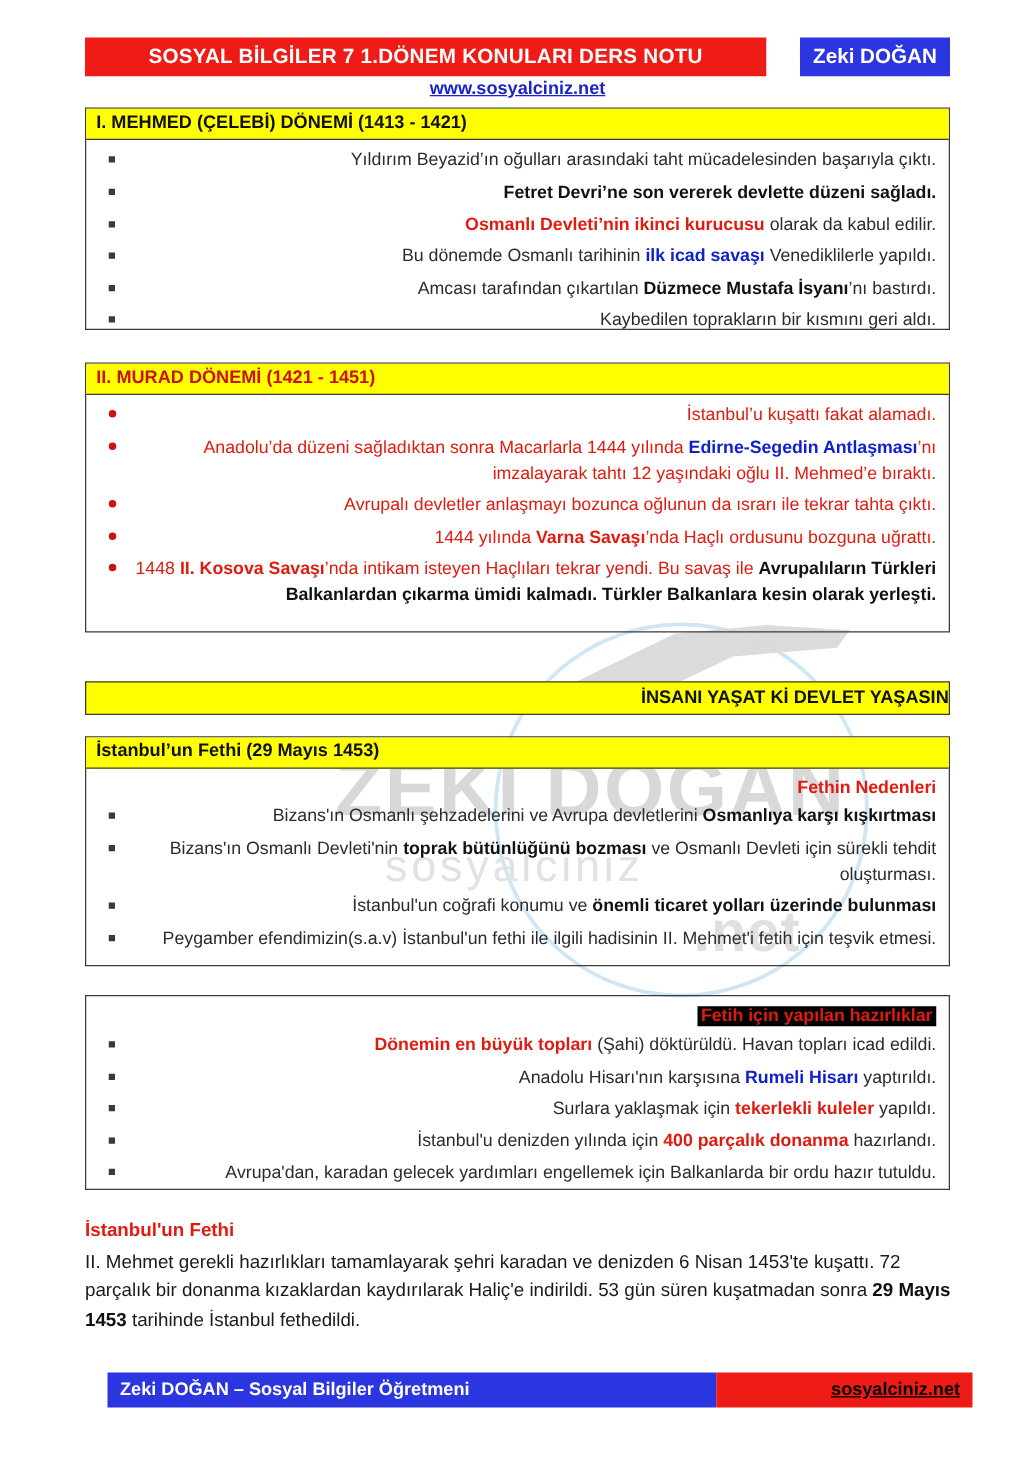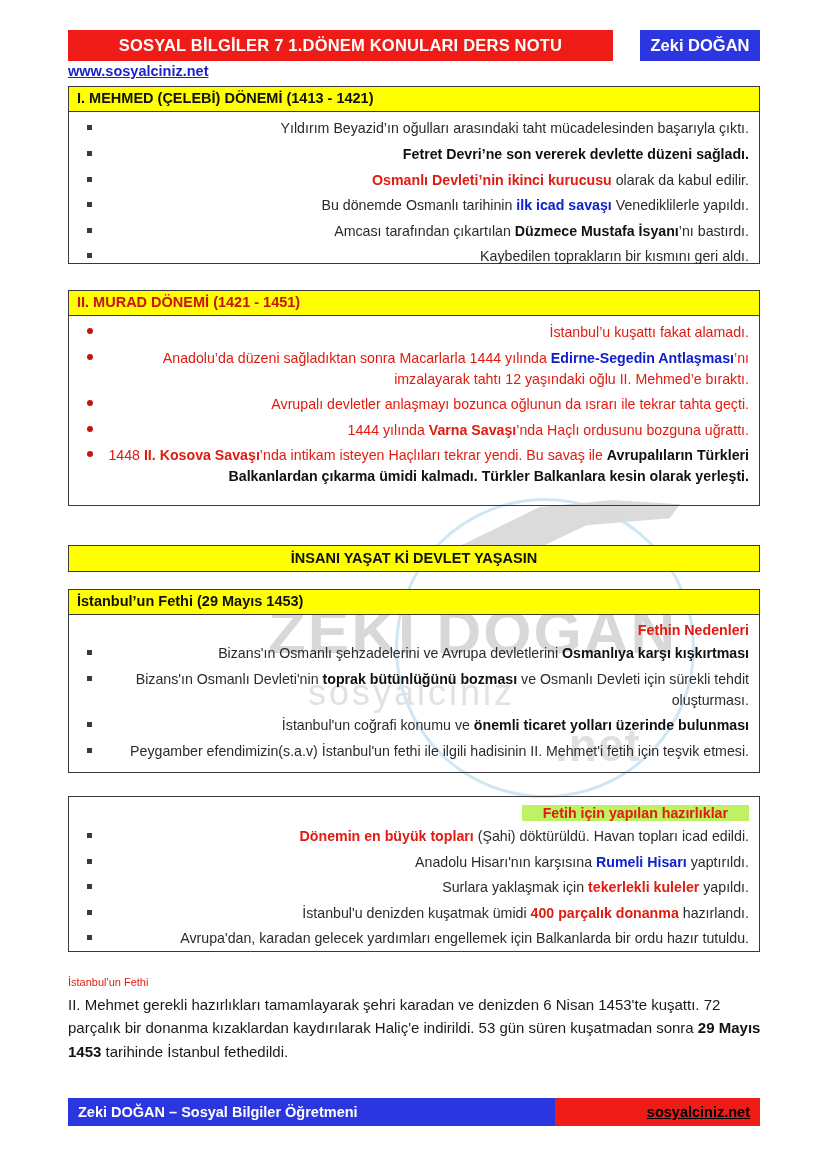--- a/index.html
+++ b/index.html
@@ -118,20 +118,21 @@
     display: flex;
     align-items: center;
     justify-content: center;
   }
 
   .site-link {
     position: absolute;
     left: 68px;
     top: 63px;
     width: 692px;
+    text-align: center;
     font-size: 14.5px;
     font-weight: bold;
     color: #1a24c8;
     text-decoration: underline;
   }
 
   
   .box {
     position: absolute;
     left: 68px;
@@ -159,21 +160,21 @@
   }
 
   
   .banner {
     position: absolute;
     left: 68px;
     width: 692px;
     background: #ffff00;
     border: 1.3px solid #3a3a3a;
     box-sizing: border-box;
-    text-align: center;
+    text-align: right;
     font-size: 14.5px;
     font-weight: bold;
     color: #111111;
     padding: 4px 0 5px 0;
   }
 
   
   ul.items {
     list-style: none;
     margin: 0;
@@ -217,45 +218,45 @@
 
   .li-red { color: #e01b10; }
 
   .sub-head {
     font-size: 14.2px;
     font-weight: bold;
     color: #e01b10;
     margin: 0 0 5px 0;
     display: inline-block;
   }
-  .sub-head.hl { background: #bef264; padding: 0 21px; }
+  .sub-head.hl { background: #000000; padding: 0 3px; }
 
   
   .closing {
     position: absolute;
     left: 68px;
     width: 700px;
   }
   .closing-title {
-    font-size: 11px;
-    font-weight: normal;
+    font-size: 15px;
+    font-weight: bold;
     color: #e01b10;
     margin: 0 0 5px 0;
   }
   .closing-text {
     font-size: 15px;
     line-height: 1.55;
     color: #1a1a1a;
     margin: 0;
   }
 
   
   .footer {
     position: absolute;
-    left: 68px;
+    left: 86px;
     top: 1098px;
     width: 692px;
     height: 28px;
     display: flex;
     align-items: stretch;
   }
   .footer-left {
     flex: 0 0 487px;
     background: #2b36e0;
     color: #ffffff;
@@ -332,21 +333,21 @@
       <div class="box-head head-red">II. MURAD DÖNEMİ (1421 - 1451)</div>
       <div class="box-body">
         <ul class="items rd">
           <li class="li-red">
             <span>İstanbul’u kuşattı fakat alamadı.</span>
           </li>
           <li class="li-red">
             <span>Anadolu’da düzeni sağladıktan sonra Macarlarla 1444 yılında </span><span class="t-blue">Edirne-Segedin Antlaşması</span><span>’nı imzalayarak tahtı 12 yaşındaki oğlu II. Mehmed’e bıraktı.</span>
           </li>
           <li class="li-red">
-            <span>Avrupalı devletler anlaşmayı bozunca oğlunun da ısrarı ile tekrar tahta geçti.</span>
+            <span>Avrupalı devletler anlaşmayı bozunca oğlunun da ısrarı ile tekrar tahta çıktı.</span>
           </li>
           <li class="li-red">
             <span>1444 yılında </span><span class="t-red">Varna Savaşı</span><span>’nda Haçlı ordusunu bozguna uğrattı.</span>
           </li>
           <li class="li-red">
             <span>1448 </span><span class="t-red">II. Kosova Savaşı</span><span>’nda intikam isteyen Haçlıları tekrar yendi. Bu savaş ile </span><span class="t-bold">Avrupalıların Türkleri Balkanlardan çıkarma ümidi kalmadı. Türkler Balkanlara kesin olarak yerleşti.</span>
           </li>
         </ul>
       </div>
     </div>
@@ -381,21 +382,21 @@
           <li>
             <span class="t-red">Dönemin en büyük topları</span><span class="t-dark"> (Şahi) döktürüldü. Havan topları icad edildi.</span>
           </li>
           <li>
             <span class="t-dark">Anadolu Hisarı'nın karşısına </span><span class="t-blue">Rumeli Hisarı</span><span class="t-dark"> yaptırıldı.</span>
           </li>
           <li>
             <span class="t-dark">Surlara yaklaşmak için </span><span class="t-red">tekerlekli kuleler</span><span class="t-dark"> yapıldı.</span>
           </li>
           <li>
-            <span class="t-dark">İstanbul'u denizden kuşatmak ümidi </span><span class="t-red">400 parçalık donanma</span><span class="t-dark"> hazırlandı.</span>
+            <span class="t-dark">İstanbul'u denizden yılında için </span><span class="t-red">400 parçalık donanma</span><span class="t-dark"> hazırlandı.</span>
           </li>
           <li>
             <span class="t-dark">Avrupa'dan, karadan gelecek yardımları engellemek için Balkanlarda bir ordu hazır tutuldu.</span>
           </li>
         </ul>
       </div>
     </div>
 
     <div class="closing" style="top:976px;">
       <div class="closing-title">İstanbul'un Fethi</div>

